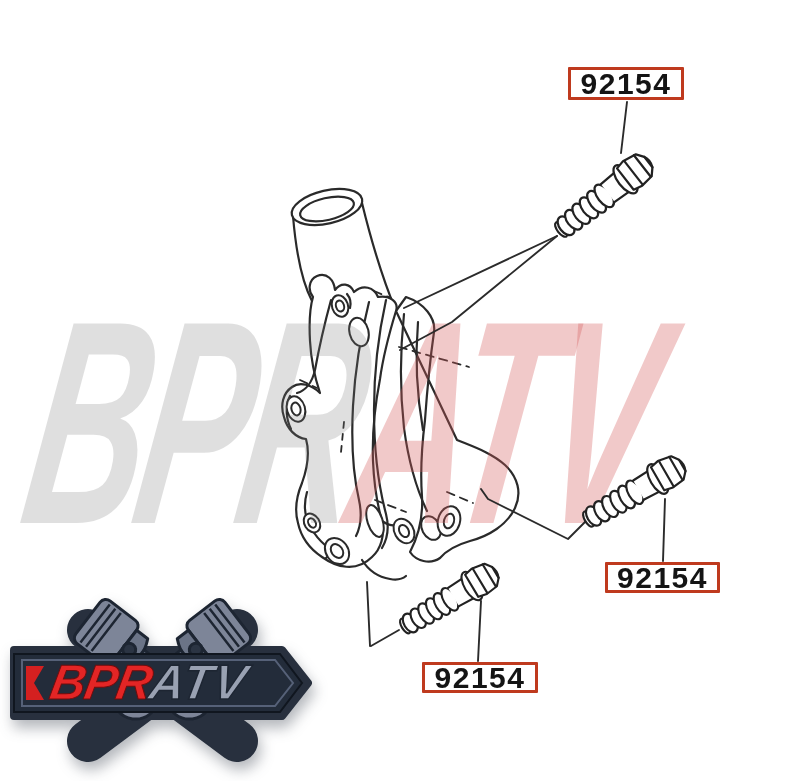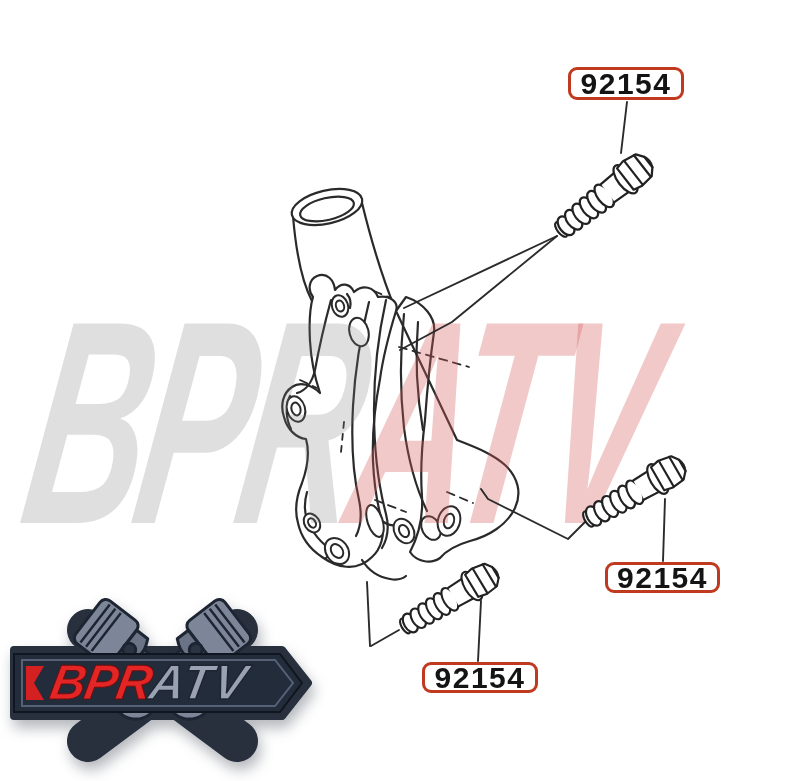--- a/index.html
+++ b/index.html
@@ -18,21 +18,21 @@
     transform-origin:0 0;
   }
   .wm-gray{color:rgba(120,120,120,0.24);}
   .wm-pink{color:rgba(214,92,92,0.33);}
   
   svg.cover{z-index:1;}
   svg.parts{z-index:3;}
   
   .plabel{
     position:absolute;z-index:4;
-    background:#ffffff;border:3px solid #bf3a1e;border-radius:9px;
+    background:#ffffff;border:3px solid #bf3a1e;border-radius:1px;
     display:flex;align-items:center;justify-content:center;
     color:#141414;font-weight:bold;font-size:30px;letter-spacing:1.5px;
     font-family:"Liberation Sans",sans-serif;
   }
   #plabel-top{left:568px;top:67px;width:110px;height:27px;}
   #plabel-right{left:605px;top:562px;width:109px;height:25px;}
   #plabel-bottom{left:422px;top:662px;width:110px;height:25px;}
   
   .brand-logo{
     position:absolute;left:10px;top:588px;width:306px;height:195px;z-index:5;

